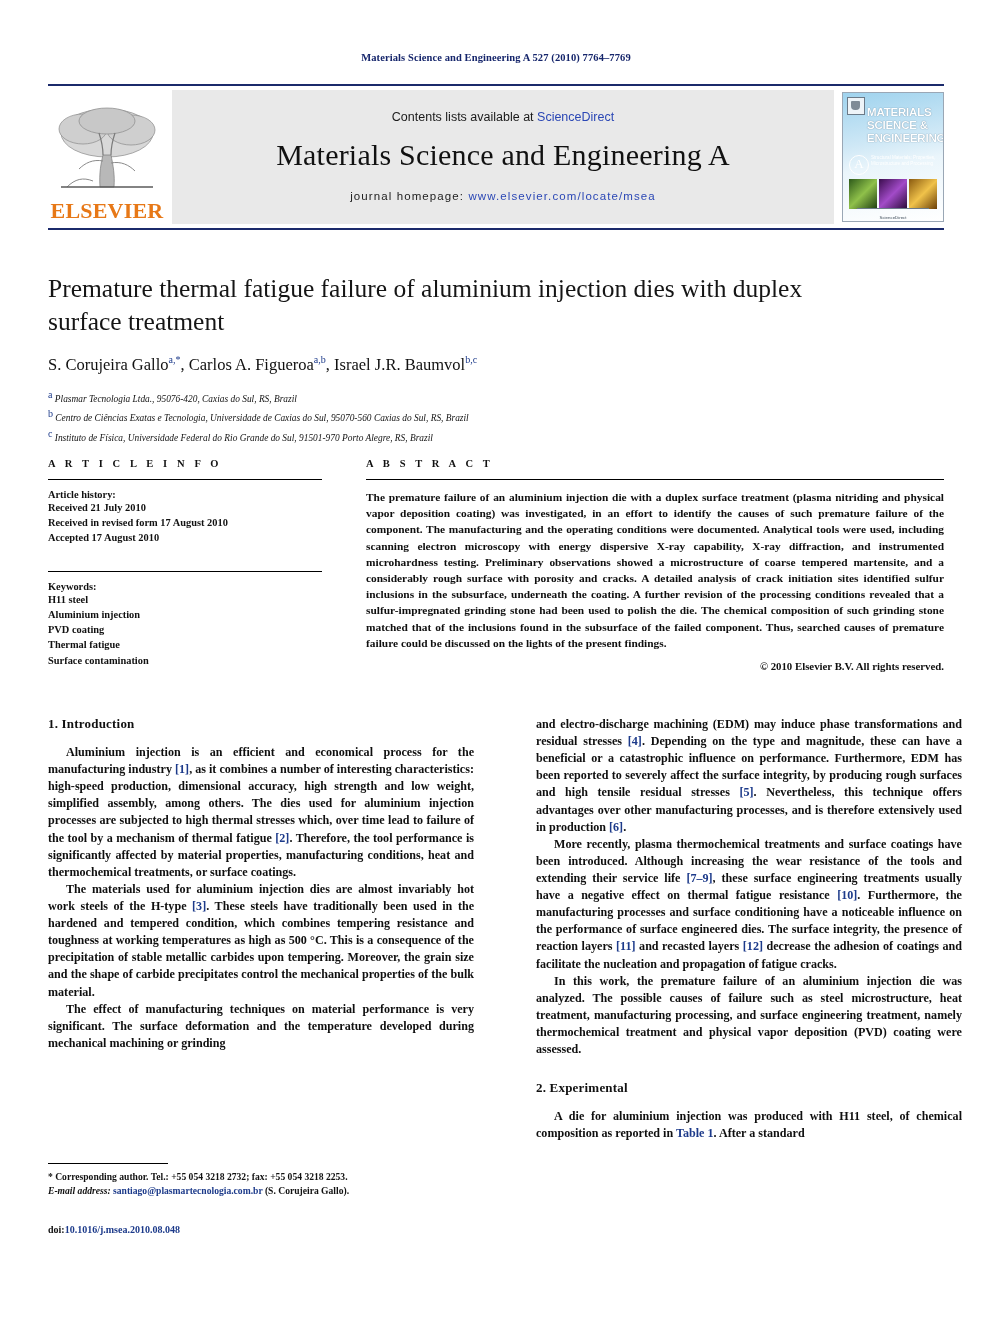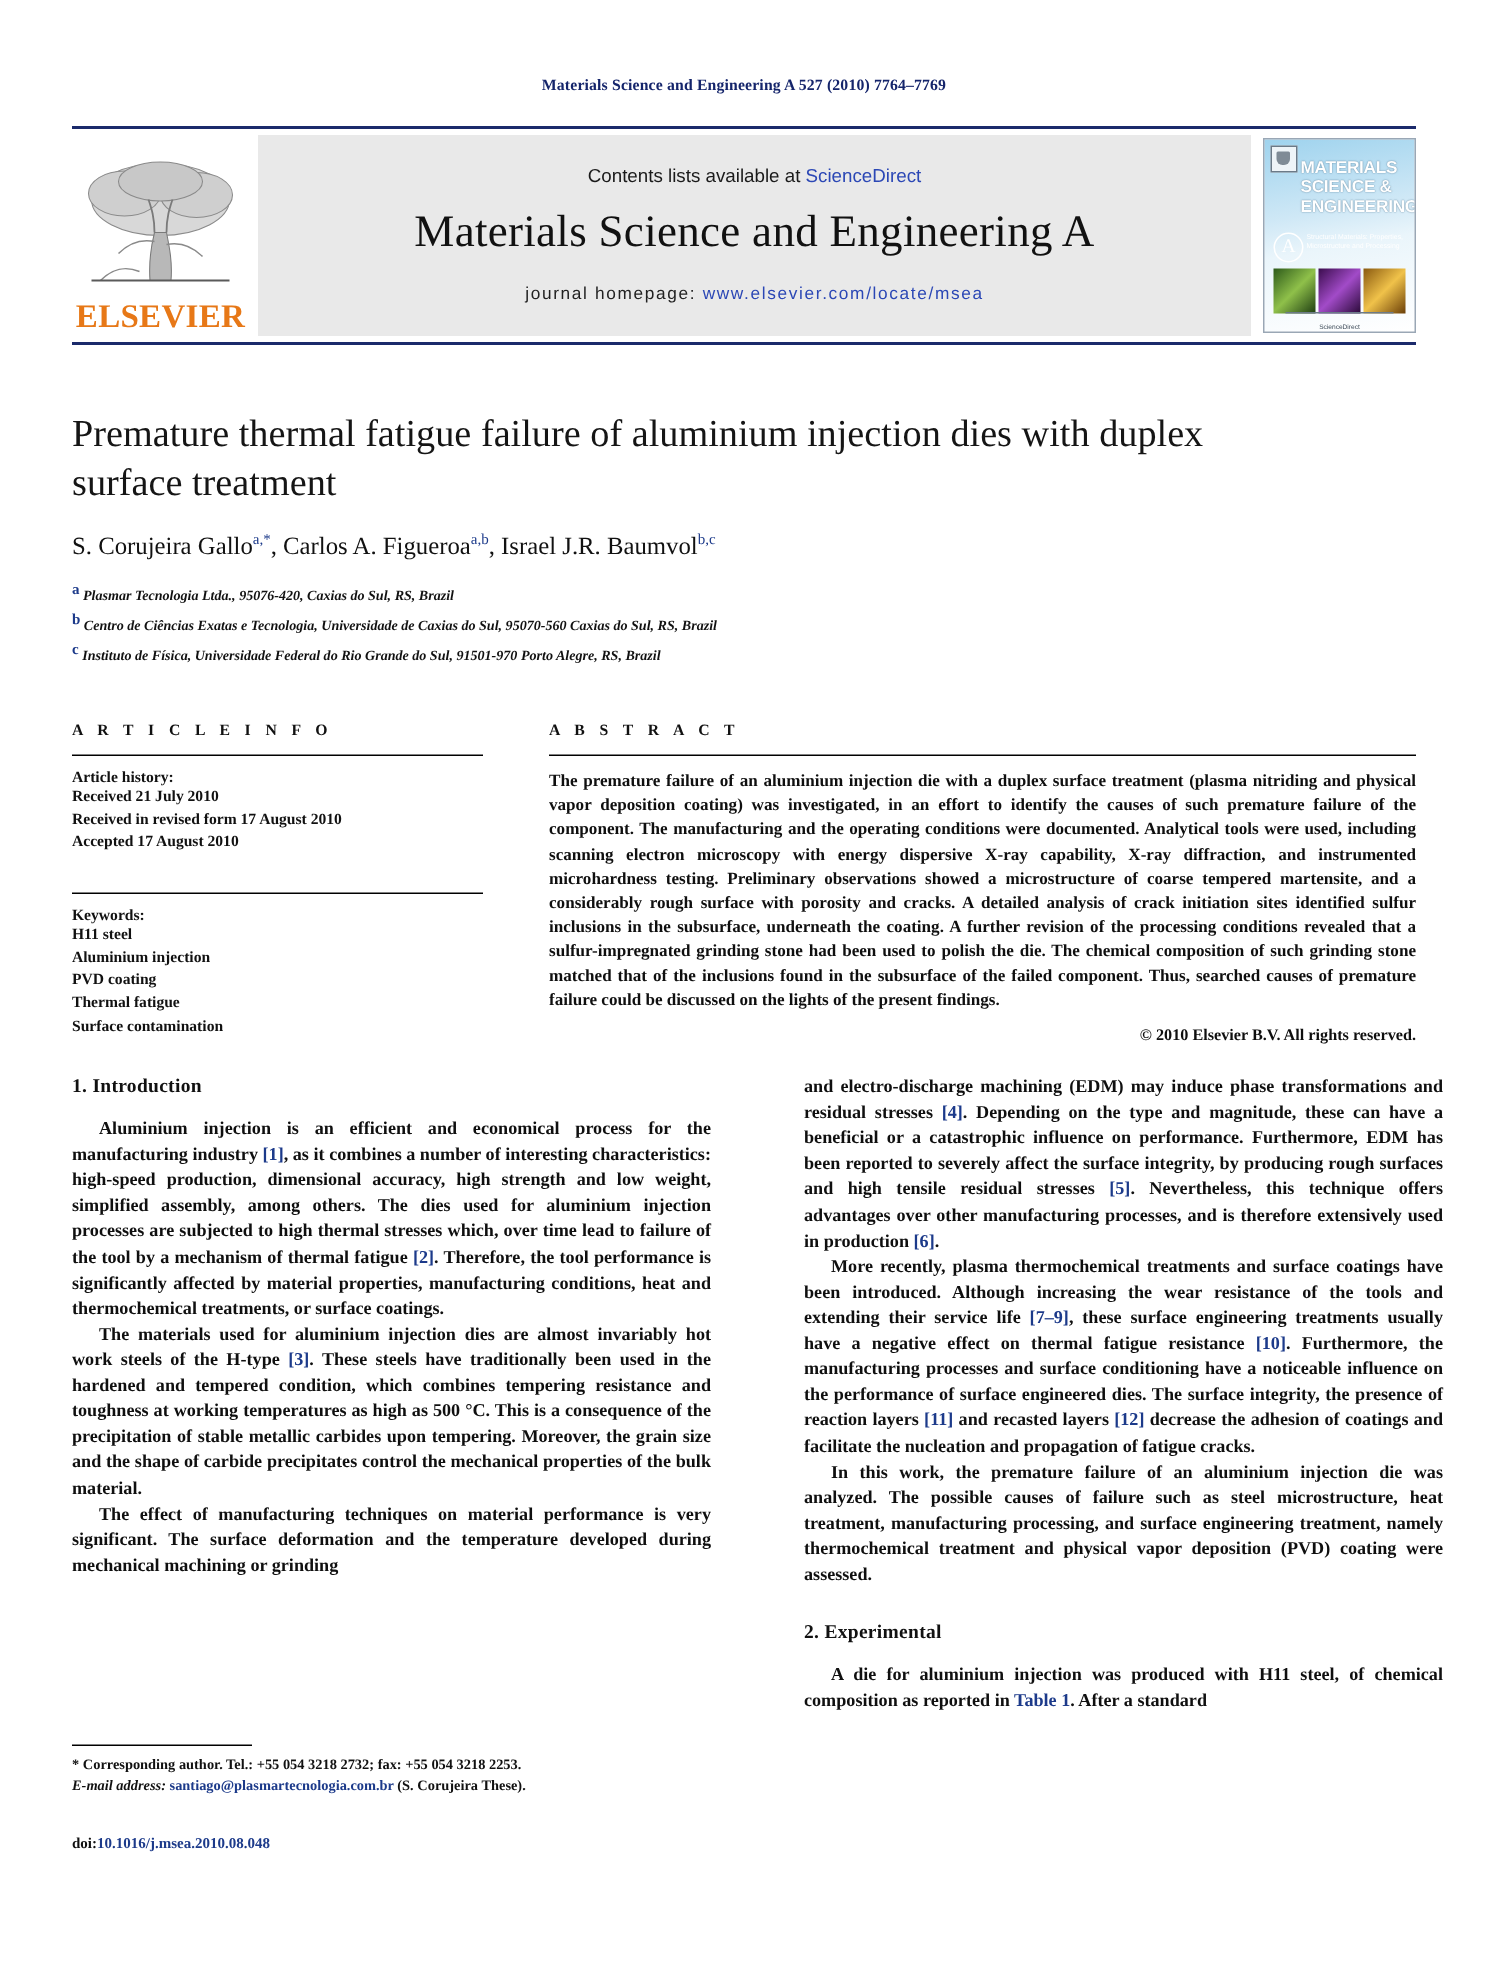--- a/index.html
+++ b/index.html
@@ -188,21 +188,21 @@
     color: #1c3a8a;
     font-size: 10px;
     vertical-align: super;
   }
   .aff {
     font-family: "Liberation Serif", serif;
     font-style: italic;
     font-size: 9.4px;
     line-height: 1.55;
     color: #111;
-    font-weight: bold;
+    font-weight: normal;
   }
   .aff sup { font-style: normal; }
 
   
   .info-zone {
     position: absolute;
     top: 458px;
     left: 48px;
     width: 896px;
     display: flex;
@@ -210,21 +210,20 @@
   .col-info { width: 274px; flex: 0 0 274px; }
   .col-abs  { flex: 1 1 auto; margin-left: 44px; }
 
   .sec-head {
     font-family: "Liberation Serif", serif;
     font-weight: bold;
     font-size: 10.5px;
     letter-spacing: 3.6px;
     color: #111;
     margin-bottom: 10px;
-    margin-top: 24px;
   }
   .rule {
     border-top: 1px solid #000;
     margin-bottom: 9px;
   }
   .rule-thin { border-top: .8px solid #000; }
 
   .hist-label, .kw-label {
     font-family: "Liberation Serif", serif;
     font-weight: bold;
@@ -444,20 +443,20 @@
       <p class="body">More recently, plasma thermochemical treatments and surface coatings have been introduced. Although increasing the wear resistance of the tools and extending their service life <span class="ref">[7–9]</span>, these surface engineering treatments usually have a negative effect on thermal fatigue resistance <span class="ref">[10]</span>. Furthermore, the manufacturing processes and surface conditioning have a noticeable influence on the performance of surface engineered dies. The surface integrity, the presence of reaction layers <span class="ref">[11]</span> and recasted layers <span class="ref">[12]</span> decrease the adhesion of coatings and facilitate the nucleation and propagation of fatigue cracks.</p>
       <p class="body">In this work, the premature failure of an aluminium injection die was analyzed. The possible causes of failure such as steel microstructure, heat treatment, manufacturing processing, and surface engineering treatment, namely thermochemical treatment and physical vapor deposition (PVD) coating were assessed.</p>
       <h2 class="h2 spaced">2.  Experimental</h2>
       <p class="body">A die for aluminium injection was produced with H11 steel, of chemical composition as reported in <span class="ref">Table 1</span>. After a standard</p>
     </div>
   </div>
 
   <div class="footnote">
     <div class="footnote-rule"></div>
     <div class="fn-line"><span class="plain">* Corresponding author. Tel.: +55 054 3218 2732; fax: +55 054 3218 2253.</span></div>
-    <div class="fn-line"><span>E-mail address: </span><a class="mail" href="#" style="text-decoration:none">santiago@plasmartecnologia.com.br</a><span class="plain"> (S. Corujeira These).</span></div>
+    <div class="fn-line"><span>E-mail address: </span><a class="mail" href="#" style="text-decoration:none">santiago@plasmartecnologia.com.br</a><span class="plain"> (S. Corujeira Gallo).</span></div>
   </div>
 
   <div class="imprint">
     <div><span>doi:</span><a class="doi-link" href="#" style="text-decoration:none">10.1016/j.msea.2010.08.048</a></div>
   </div>
 
 </div>
 
 </body></html>

